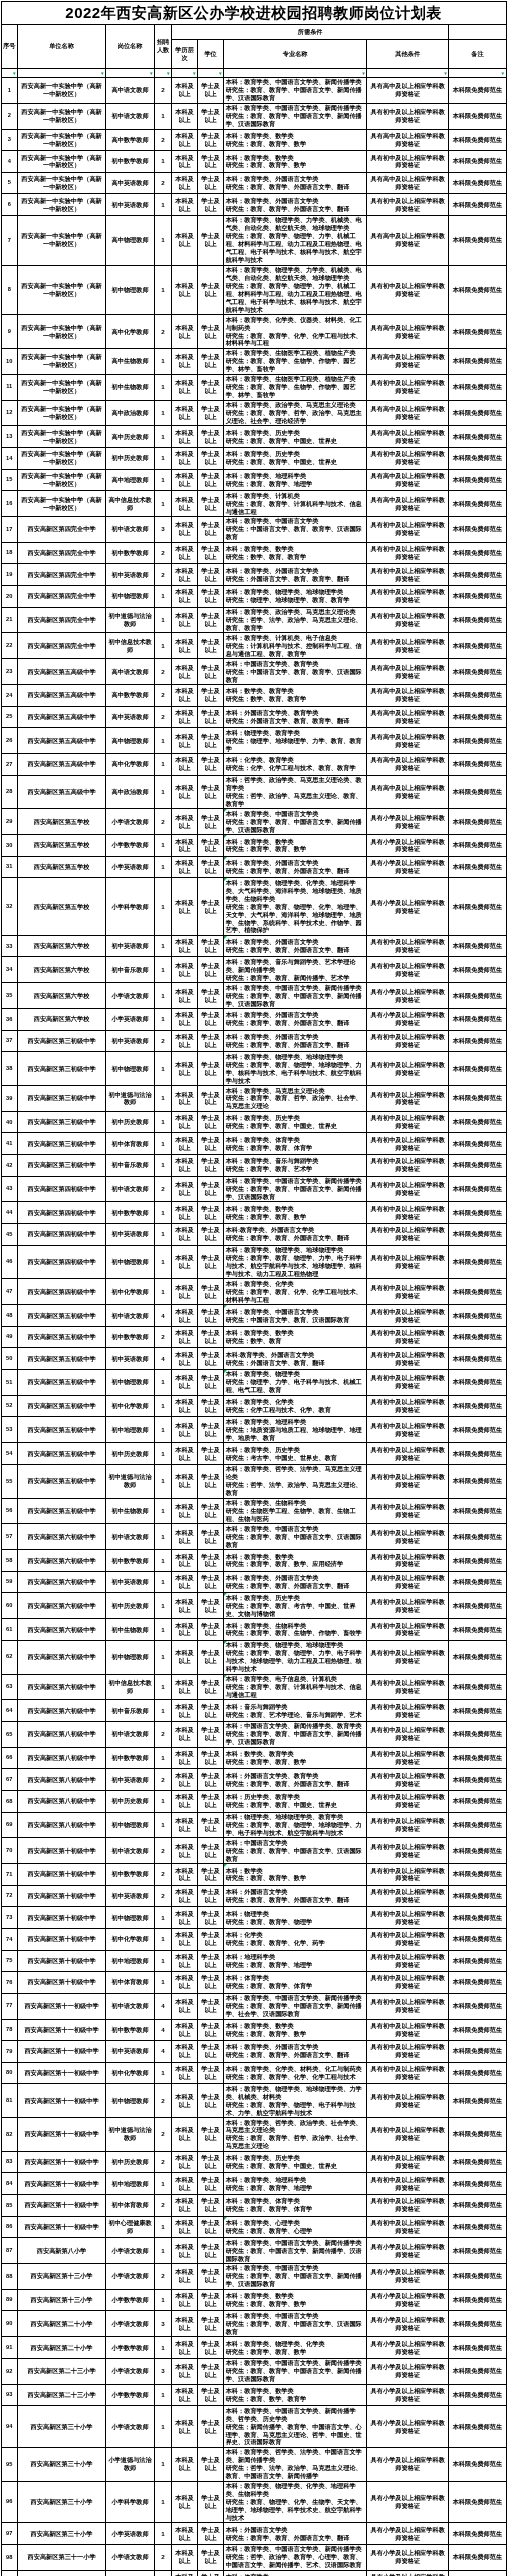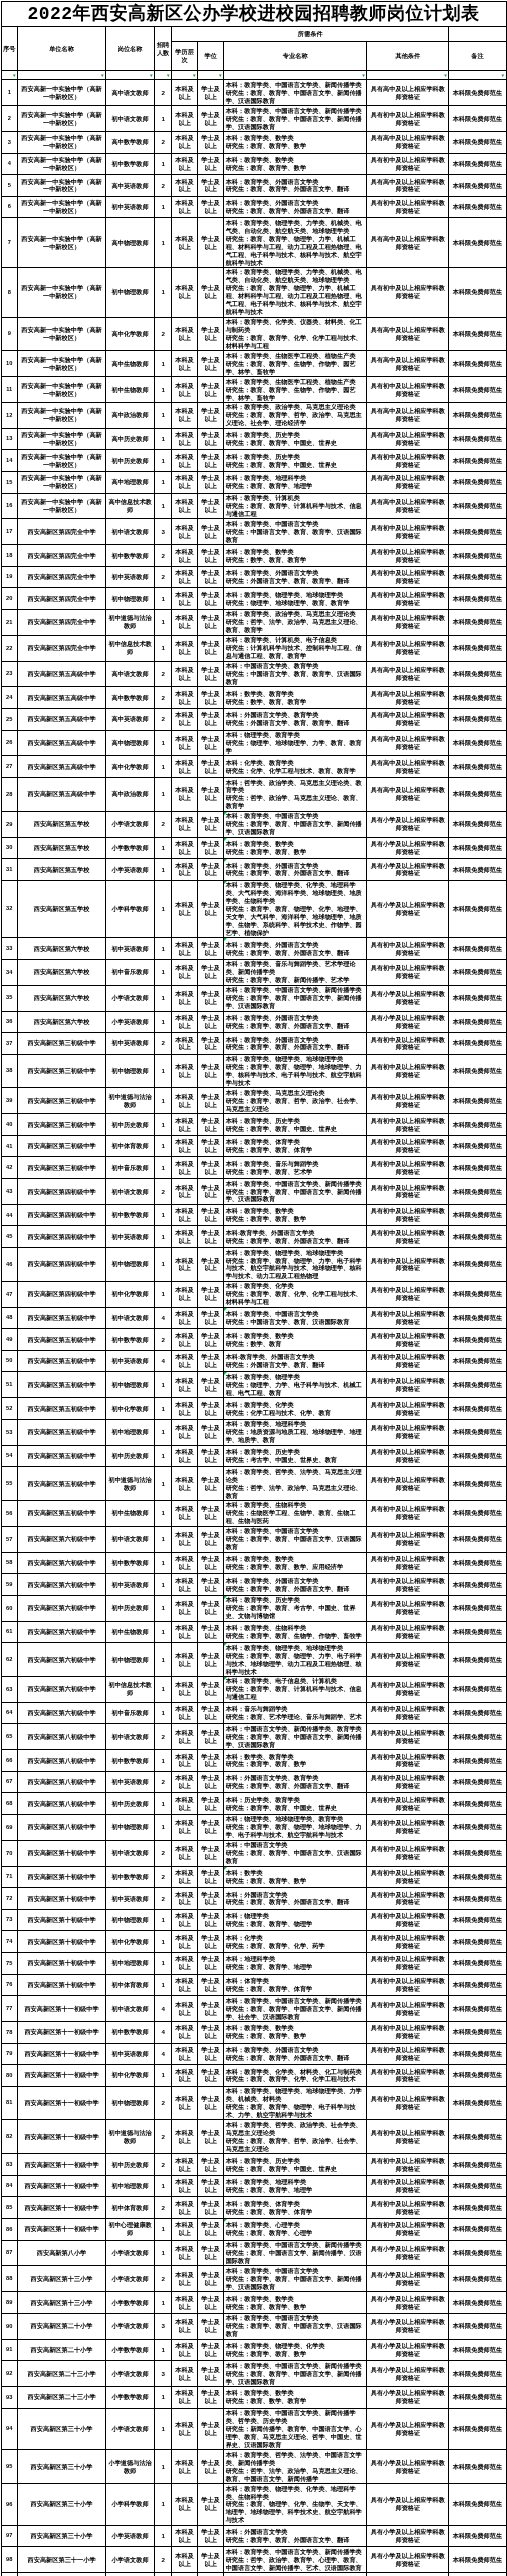--- a/index.html
+++ b/index.html
@@ -1,22 +1,22 @@
 <!DOCTYPE html>
 <html style="font-size:8.2px"><head>
 <meta charset="utf-8">
 <style>
   html,body{margin:0;padding:0;background:#fff;}
   body{width:507px;font-family:"Liberation Sans","DejaVu Sans",sans-serif;color:#000;}
   .sheet{padding:1px 0.5px;}
   table{border-collapse:collapse;table-layout:fixed;width:506px;}
   td,th{border:0.5px solid #000;font-size:6.2px;line-height:1.28;padding:0.5px 1.5px;
         text-align:center;vertical-align:middle;font-weight:bold;word-break:break-all;overflow:hidden;}
-  tr.title-row td{border:0.5px solid #000;font-size:18px;font-weight:bold;height:20.6px;
-        font-family:Liberation Mono, monospace;letter-spacing:0.5px;}
+  tr.title-row td{border:0.5px solid #000;font-size:15px;font-weight:bold;height:20.6px;
+        font-family:Liberation Sans, sans-serif;letter-spacing:0.5px;}
   tr.hdr1 th{height:13.4px;font-size:6.2px;}
   tr.hdr2 th{height:27px;font-size:6.2px;}
   tr.filter-row td{height:7.7px;padding:0 0.5px;text-align:right;vertical-align:middle;}
   .farrow{display:inline-block;font-size:4.6px;line-height:4.6px;color:#18a348;cursor:pointer;}
   tbody tr{height:21.6px;}
   td.c-no{font-size:5.7px;}
   td.c-major{text-align:left;white-space:pre-line;position:relative;}
   td.c-major.mark::before{content:"";position:absolute;top:0;left:0;width:0;height:0;
         border-top:3.1px solid #18a348;border-right:3.1px solid transparent;}
 </style>

